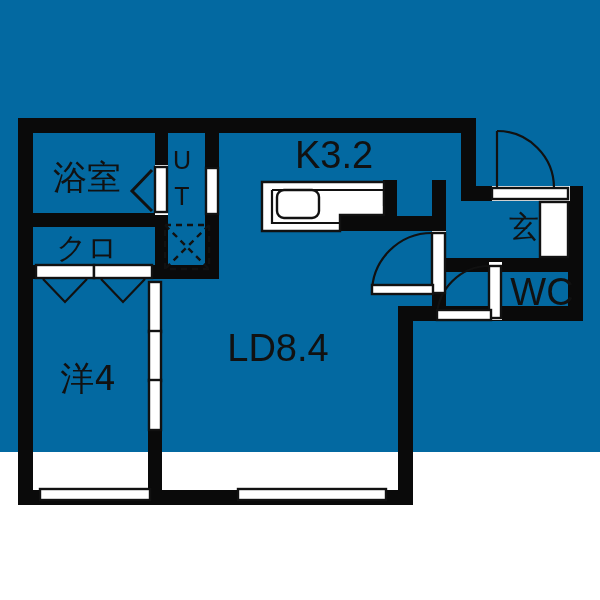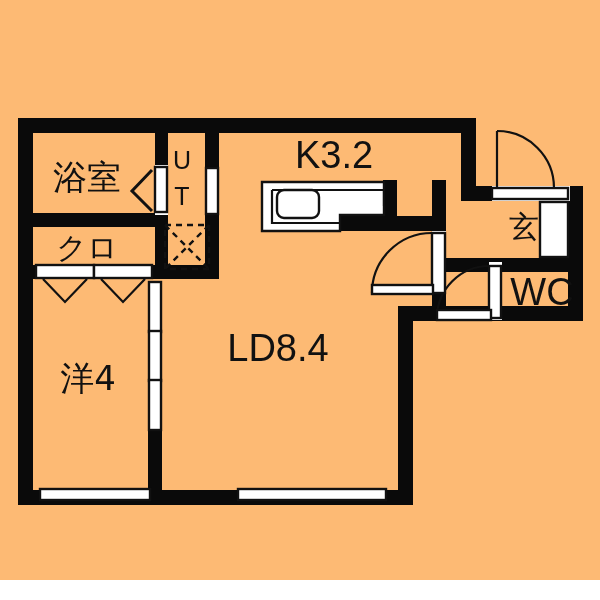--- a/index.html
+++ b/index.html
@@ -9,22 +9,22 @@
   }
   body {
     width: 600px;
     height: 600px;
     overflow: hidden;
     font-family: "Liberation Sans", sans-serif;
   }
   #plan-root {
     position: relative;
     width: 600px;
-    height: 580px;
-    background: #fdba74;
+    height: 452px;
+    background: #0369a1;
   }
   svg.floorplan {
     display: block;
     width: 600px;
     height: 600px;
   }
   .wall      { fill: #0a0a0a; }
   .thinline  { fill: none; stroke: #111111; stroke-width: 2.2; }
   .thinline-thick { fill: none; stroke: #111111; stroke-width: 3; }
   .fixture   { fill: #ffffff; stroke: #111111; stroke-width: 2.4; }

